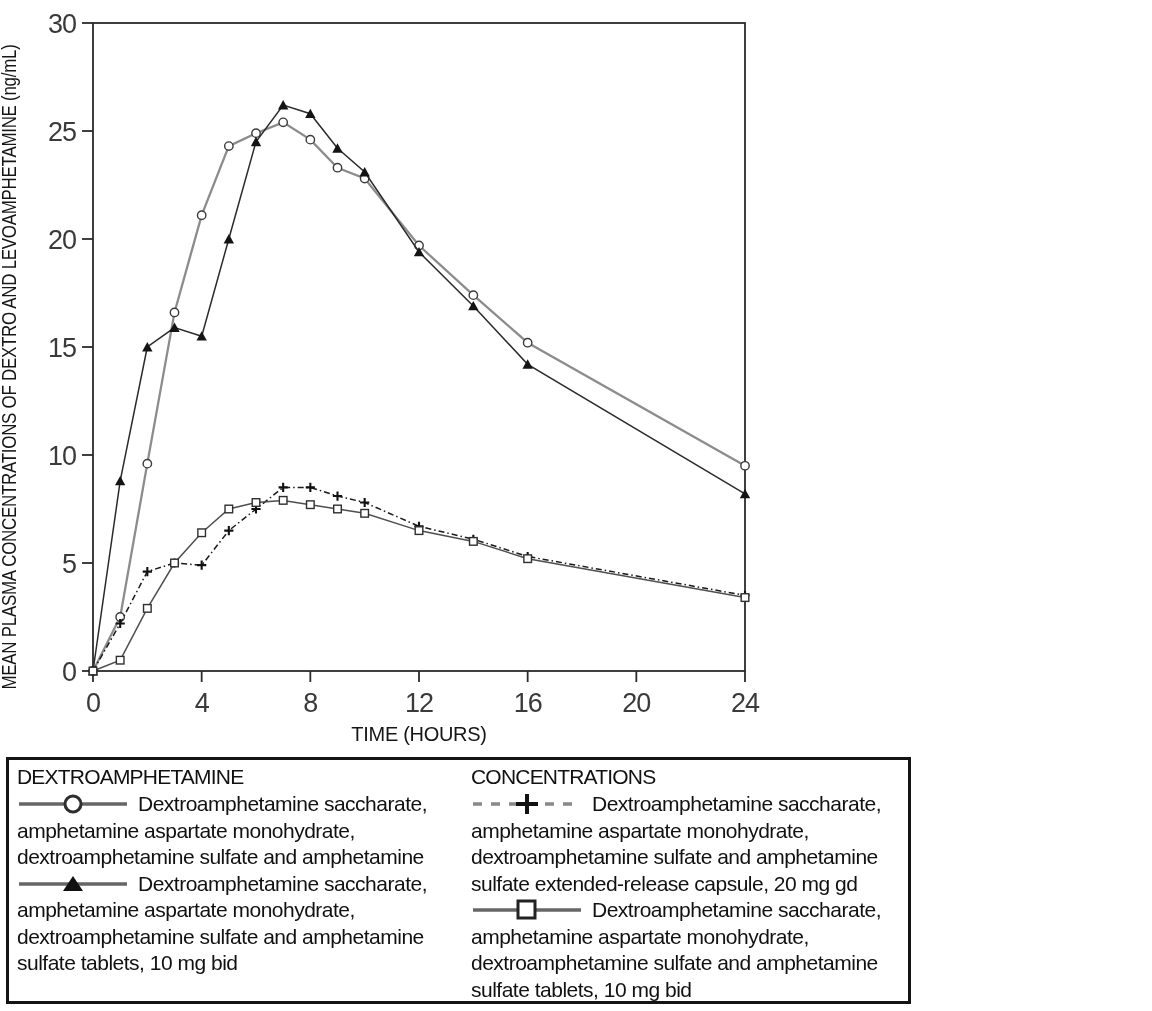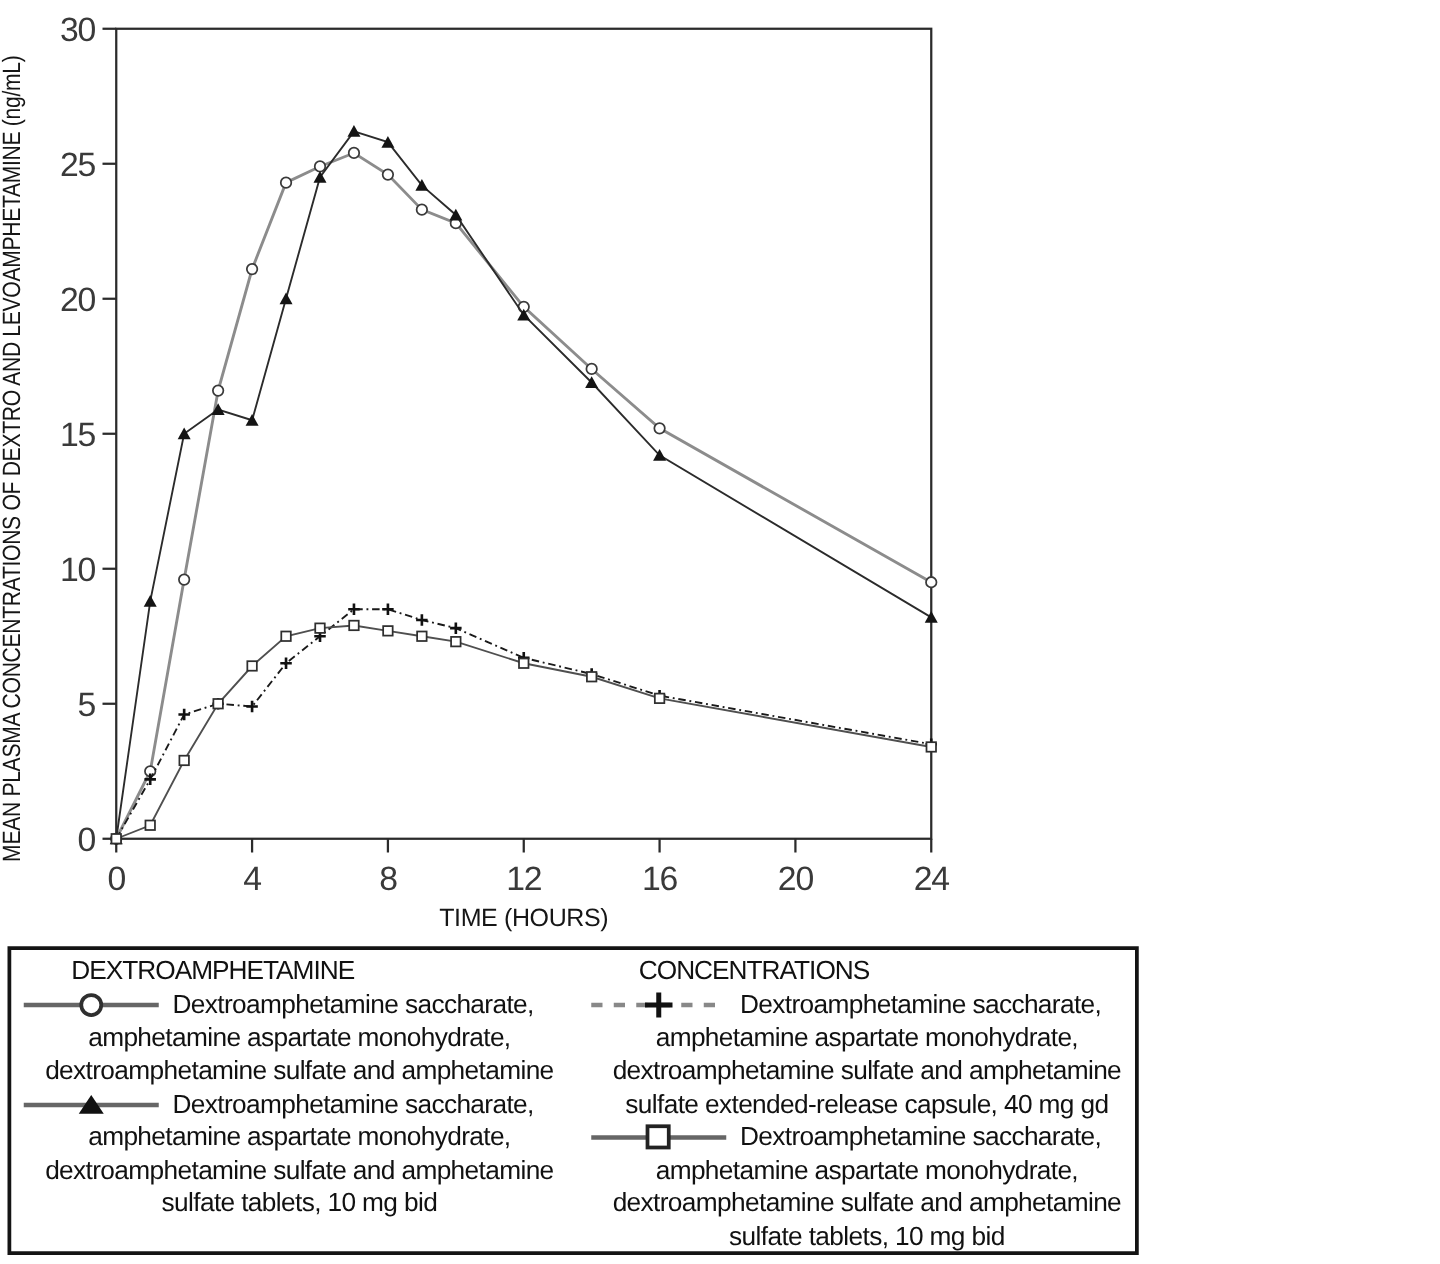--- a/index.html
+++ b/index.html
@@ -5,22 +5,22 @@
   html,body{margin:0;padding:0;background:#fff;}
   body{width:1152px;height:1011px;position:relative;font-family:"Liberation Sans",sans-serif;}
   #figure{position:absolute;left:0;top:0;width:1152px;height:1011px;background:#fff;}
   #chart-svg{position:absolute;left:0;top:0;}
   .tick-label{font-family:"Liberation Sans",sans-serif;fill:#3a3a3a;font-size:27px;letter-spacing:-1px;}
   .axis-title{font-family:"Liberation Sans",sans-serif;fill:#161616;font-size:20px;letter-spacing:-0.3px;}
   #legend-box{position:absolute;left:6px;top:757px;width:899px;height:241px;border:3px solid #141414;background:#fff;}
   .legend-col{position:absolute;top:3px;width:445px;}
   .legend-col.col-0{left:8px;}
   .legend-col.col-1{left:462px;}
-  .legend-header{font-size:21px;line-height:28px;color:#111;letter-spacing:-0.8px;margin-left:40px;}
-  .legend-entry{margin:0;text-align:center;}
+  .legend-header{font-size:21px;line-height:28px;color:#111;letter-spacing:-0.8px;}
+  .legend-entry{margin:0;}
   .legend-line{font-size:21px;line-height:26.5px;color:#111;letter-spacing:-0.5px;white-space:nowrap;}
   .legend-first{display:flex;align-items:center;}
   .legend-marker{width:112px;height:24px;flex:0 0 112px;margin-right:9px;}
 </style>
 </head>
 <body>
 
 <div id="figure">
   <svg id="chart-svg" width="790" height="752" viewBox="0 0 790 752">
       <rect x="93" y="23" width="652" height="648" fill="none" stroke="#2b2b2b" stroke-width="1.8"></rect>
@@ -159,21 +159,21 @@
         <div class="legend-entry">
           <div class="legend-first">
             <svg viewBox="0 0 112 24" class="legend-marker">
               <line x1="2" y1="12" x2="110" y2="12" stroke="#888" stroke-width="3.5" stroke-dasharray="9 9"></line>
               <path d="M56,2 V22 M45,12 H67" stroke="#111" stroke-width="4" fill="none"></path>
             </svg>
             <span class="legend-line">Dextroamphetamine saccharate,</span>
           </div>
           <div class="legend-line">amphetamine aspartate monohydrate,</div>
           <div class="legend-line">dextroamphetamine sulfate and amphetamine</div>
-          <div class="legend-line">sulfate extended-release capsule, 40 mg gd</div>
+          <div class="legend-line">sulfate extended-release capsule, 20 mg gd</div>
         </div>
         <div class="legend-entry">
           <div class="legend-first">
             <svg viewBox="0 0 112 24" class="legend-marker">
               <line x1="2" y1="12" x2="110" y2="12" stroke="#666" stroke-width="3.5"></line>
               <rect x="47" y="3" width="17" height="17" fill="#fff" stroke="#222" stroke-width="3"></rect>
             </svg>
             <span class="legend-line">Dextroamphetamine saccharate,</span>
           </div>
           <div class="legend-line">amphetamine aspartate monohydrate,</div>

